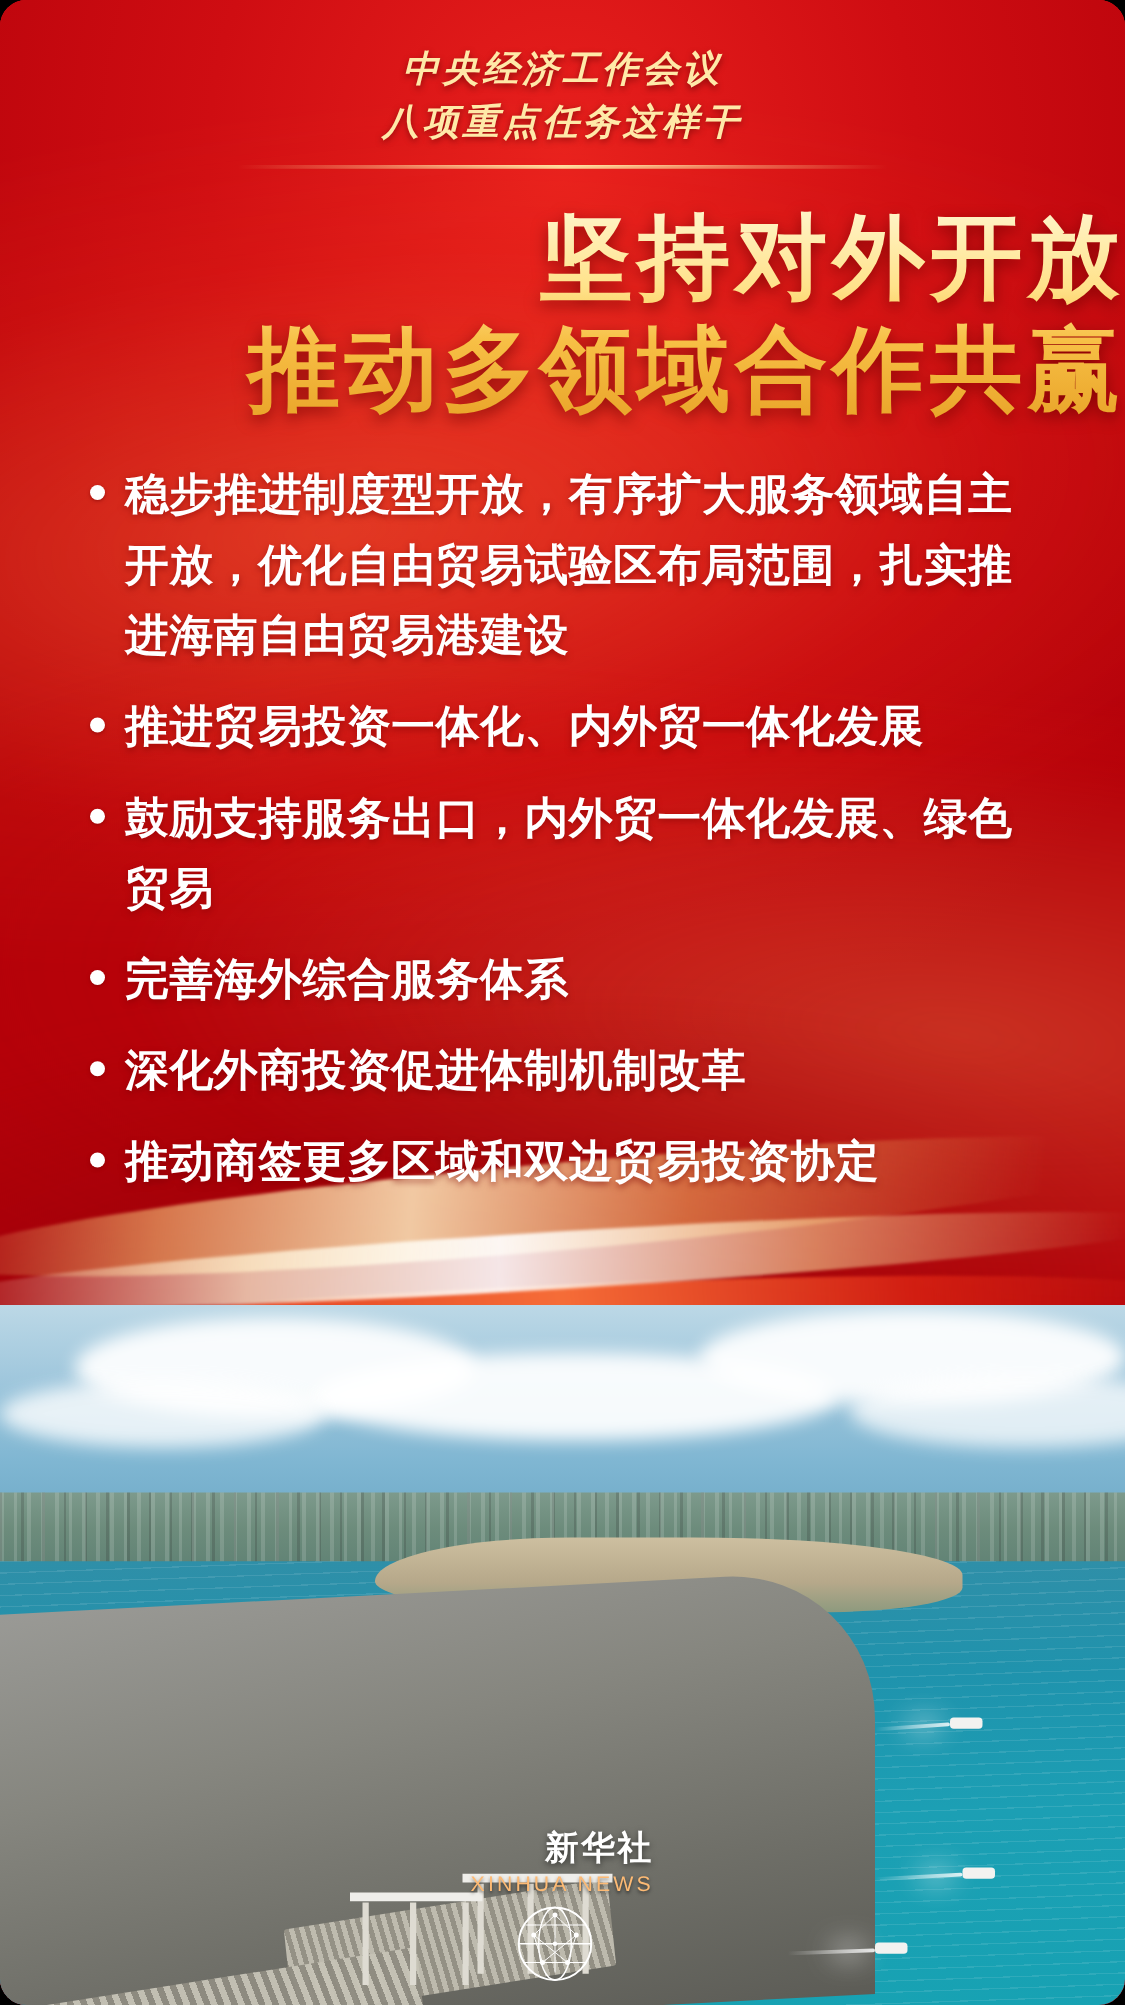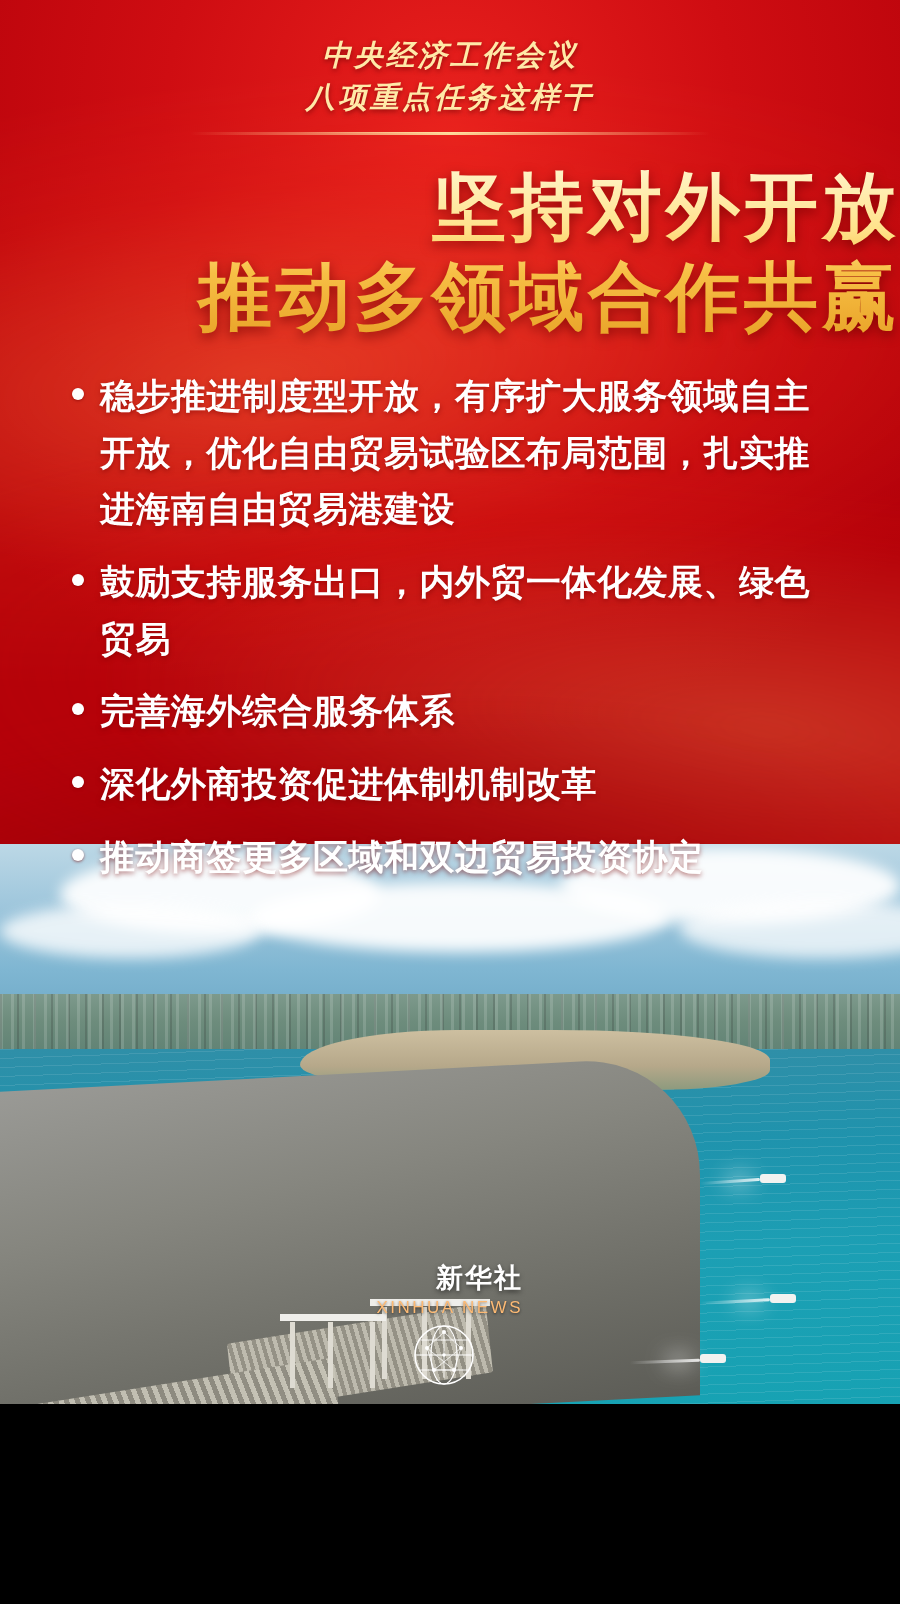--- a/index.html
+++ b/index.html
@@ -6,23 +6,24 @@
     margin: 0;
     padding: 0;
     background: #000;
   }
   body {
     font-family: "Liberation Sans", "DejaVu Sans", sans-serif;
   }
   .poster {
     position: relative;
     width: 900px;
-    height: 1404px;
+    height: 1604px;
     overflow: hidden;
     background: #c4000d;
+    border-radius: 21px;
   }
 
   
   .bg-base {
     position: absolute;
     inset: 0;
     background:
       radial-gradient(ellipse 70% 45% at 50% 8%, #e8201d 0%, #cf0d12 45%, #b20009 100%),
       linear-gradient(180deg, #cc0f14 0%, #bb0208 55%, #a80007 100%);
   }
@@ -340,20 +341,24 @@
     <div class="title">
       <span class="line">坚持对外开放</span>
       <span class="line">推动多领域合作共赢</span>
     </div>
   </div>
 
   <div class="bullets">
     <div class="bullet">
       <span class="dot"></span>
       <span class="btext">稳步推进制度型开放，有序扩大服务领域自主开放，优化自由贸易试验区布局范围，扎实推进海南自由贸易港建设</span>
+    </div>
+    <div class="bullet">
+      <span class="dot"></span>
+      <span class="btext">推进贸易投资一体化、内外贸一体化发展</span>
     </div>
     <div class="bullet">
       <span class="dot"></span>
       <span class="btext">鼓励支持服务出口，内外贸一体化发展、绿色贸易</span>
     </div>
     <div class="bullet">
       <span class="dot"></span>
       <span class="btext">完善海外综合服务体系</span>
     </div>
     <div class="bullet">

